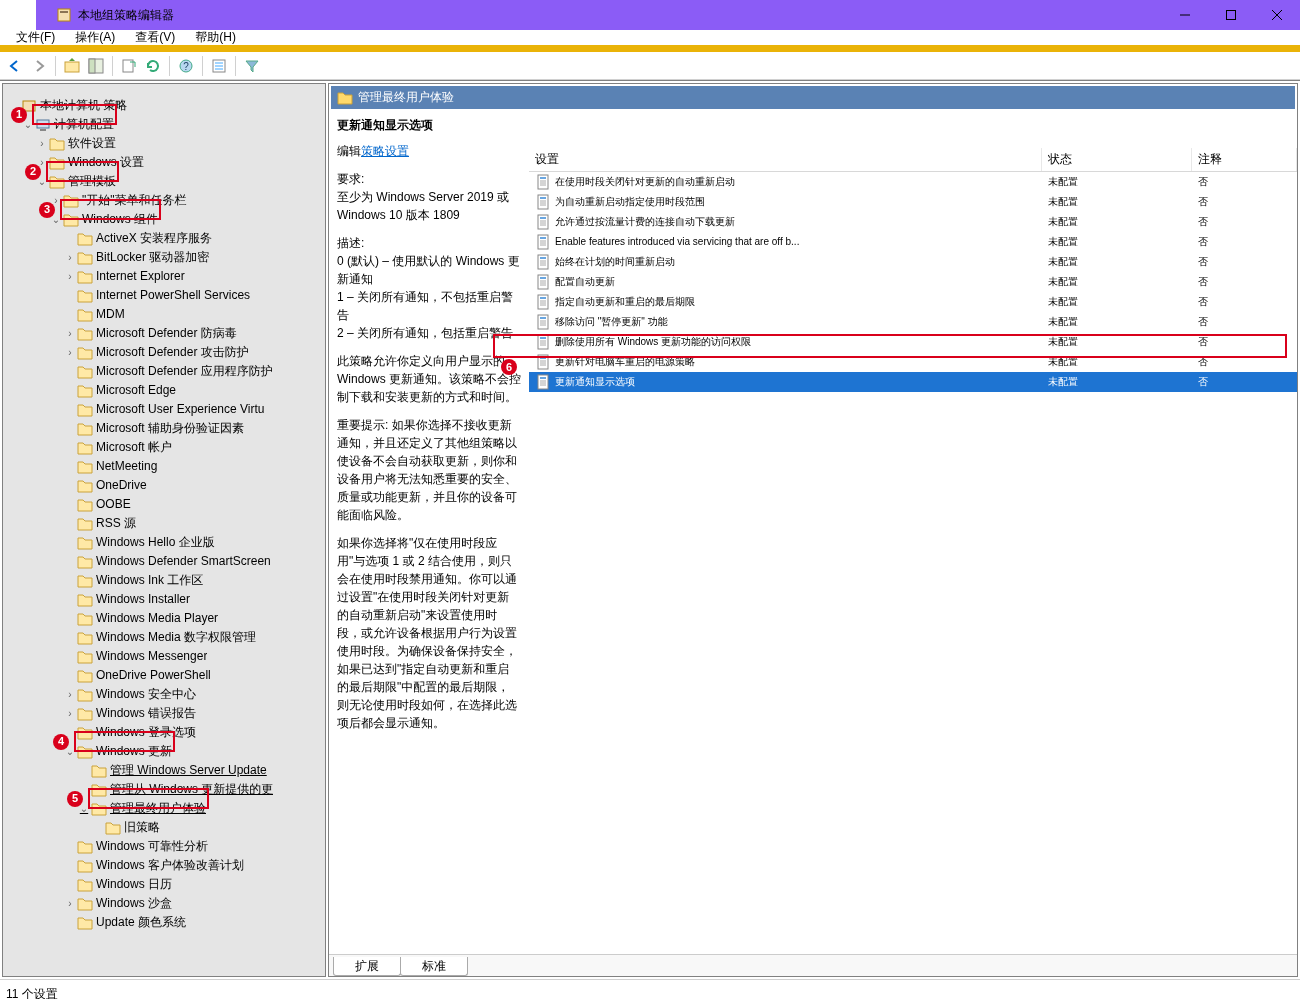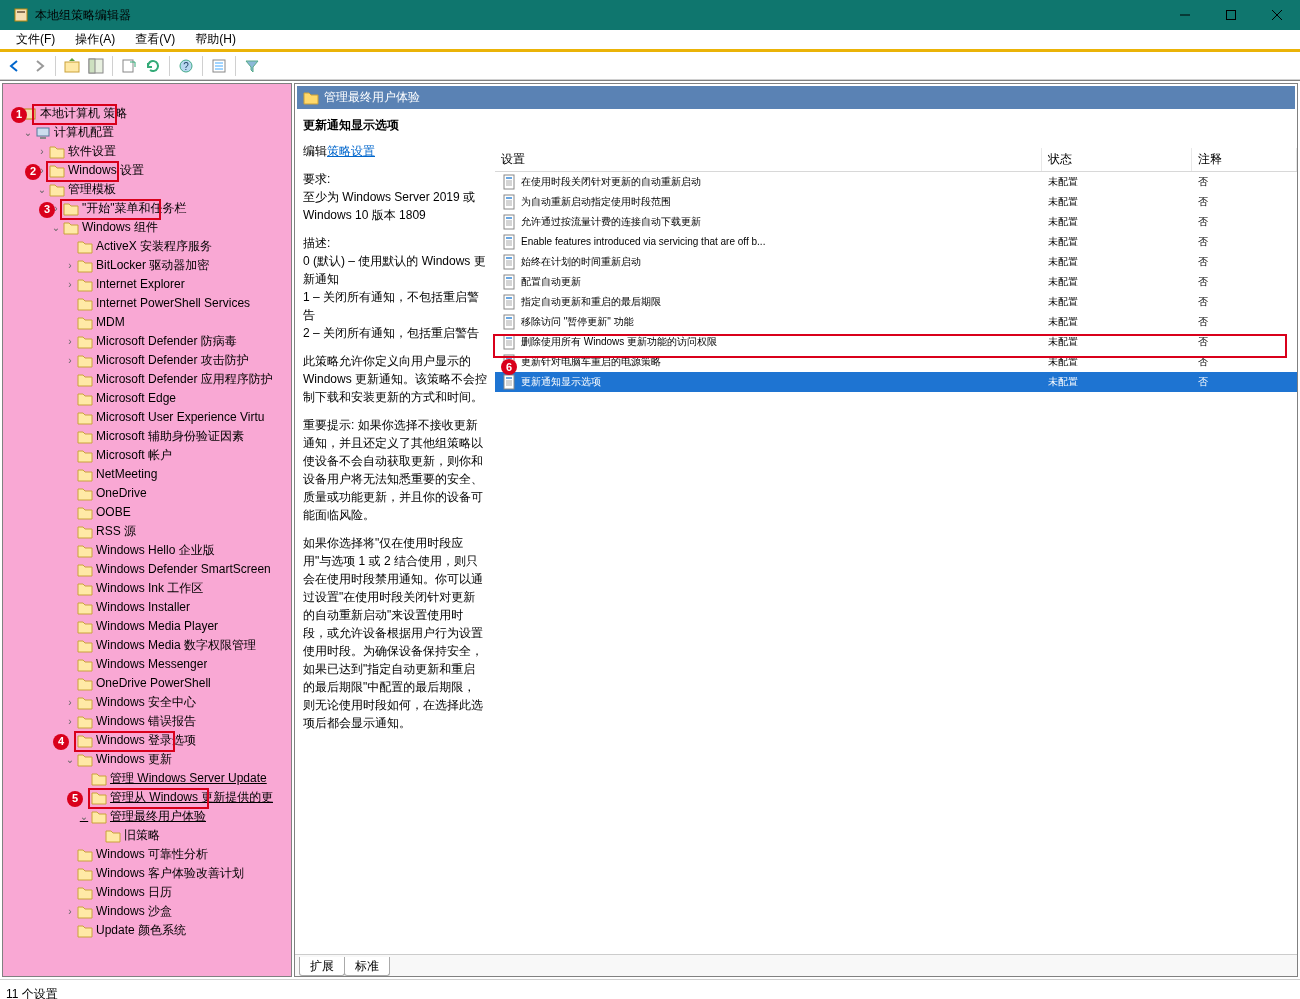--- a/index.html
+++ b/index.html
@@ -1,28 +1,28 @@
 <!DOCTYPE html>
 <html><head>
 <meta charset="utf-8">
 <style>
 * { box-sizing: border-box; margin: 0; padding: 0; }
 body { font-family: "Microsoft YaHei", "Segoe UI", sans-serif; font-size: 12px; color: #000; background: #fff; overflow: hidden; width: 1300px; height: 999px; position: relative; }
-.titlebar { height: 30px; display: flex; align-items: center; padding-left: 13px; background: #0f766e; }
+.titlebar { height: 30px; display: flex; align-items: center; padding-left: 20px; background: #8b5cf6; margin-left: 36px; }
 .titlebar .icon { width: 16px; height: 16px; margin-right: 6px; }
 .titlebar .title { flex: 1; font-size: 12px; }
 .window-controls { display: flex; }
 .window-controls .wc { width: 46px; height: 30px; display: flex; align-items: center; justify-content: center; }
-.menubar { height: 22px; display: flex; align-items: center; padding-left: 6px; border-bottom: 3px solid #eab308; font-size: 12px; }
+.menubar { height: 22px; display: flex; align-items: center; padding-left: 6px; border-bottom: 7px solid #eab308; font-size: 12px; }
 .menubar .mitem { padding: 2px 10px; }
 .toolbar { height: 28px; display: flex; align-items: center; padding: 2px 4px; border-bottom: 1px solid #d0d0d0; gap: 2px; }
 .toolbar .tbtn { width: 22px; height: 22px; display: flex; align-items: center; justify-content: center; border: 1px solid transparent; }
 .toolbar .sep { width: 1px; height: 20px; background: #d0d0d0; margin: 0 3px; }
 .content { display: flex; height: calc(100% - 30px - 22px - 28px - 20px); border-top: 1px solid #808080; }
-.left-pane { width: 290px; border: 1px solid #808080; margin: 2px 1px 2px 2px; overflow: hidden; background: #f9a8d4; padding-top: 20px; position: relative; }
+.left-pane { width: 324px; border: 1px solid #808080; margin: 2px 1px 2px 2px; overflow: hidden; background: #e5e5e5; padding-top: 12px; position: relative; }
 .tree { font-size: 12px; line-height: 19px; }
 .tree-node { display: flex; align-items: center; white-space: nowrap; padding-right: 4px; }
 .expander { width: 14px; height: 14px; display: flex; align-items: center; justify-content: center; flex-shrink: 0; font-size: 10px; color: #666; cursor: default; }
 .tree-icon { width: 16px; height: 16px; margin-right: 3px; flex-shrink: 0; }
 .tree-label { white-space: nowrap; overflow: hidden; }
 .indent-0 { padding-left: 4px; }
 .indent-1 { padding-left: 18px; }
 .indent-2 { padding-left: 32px; }
 .indent-3 { padding-left: 46px; }
 .indent-4 { padding-left: 60px; }
@@ -42,21 +42,21 @@
 .lh-setting { flex: 1; }
 .lh-state { width: 150px; }
 .lh-note { width: 105px; }
 .list-row { display: flex; align-items: center; padding: 1px 0; font-size: 10px; line-height: 18px; }
 .list-row .cell-setting { flex: 1; display: flex; align-items: center; padding-left: 6px; overflow: hidden; white-space: nowrap; }
 .list-row .cell-state { width: 150px; padding-left: 6px; }
 .list-row .cell-note { width: 105px; padding-left: 6px; }
 .list-row.selected { background: #1e74d2; color: #fff; }
 .policy-icon { width: 16px; height: 16px; margin-right: 4px; flex-shrink: 0; }
 .tabs { display: flex; border-top: 1px solid #ccc; padding: 2px 4px 0 4px; font-size: 12px; background: #f8f8f8; height: 22px; }
-.tab { padding: 1px 10px; border: 1px solid #aaa; border-top: none; background: #fff; margin-right: -1px; border-radius: 0 0 3px 3px; }
+.tab { padding: 1px 21px; border: 1px solid #aaa; border-top: none; background: #fff; margin-right: -1px; border-radius: 0 0 3px 3px; }
 .statusbar { height: 20px; border-top: 1px solid #d0d0d0; padding: 14px 6px; font-size: 12px; display: flex; align-items: center; }
 .marker { position: absolute; width: 16px; height: 16px; border-radius: 50%; background: #d9001b; color: #fff; font-size: 11px; font-weight: bold; display: flex; align-items: center; justify-content: center; z-index: 100; line-height: 1; }
 .redbox { position: absolute; border: 2px solid #d9001b; z-index: 99; pointer-events: none; }
 svg { display: block; }
 </style>
 </head>
 <body>
 
 <div class="titlebar">
   <span class="icon">

